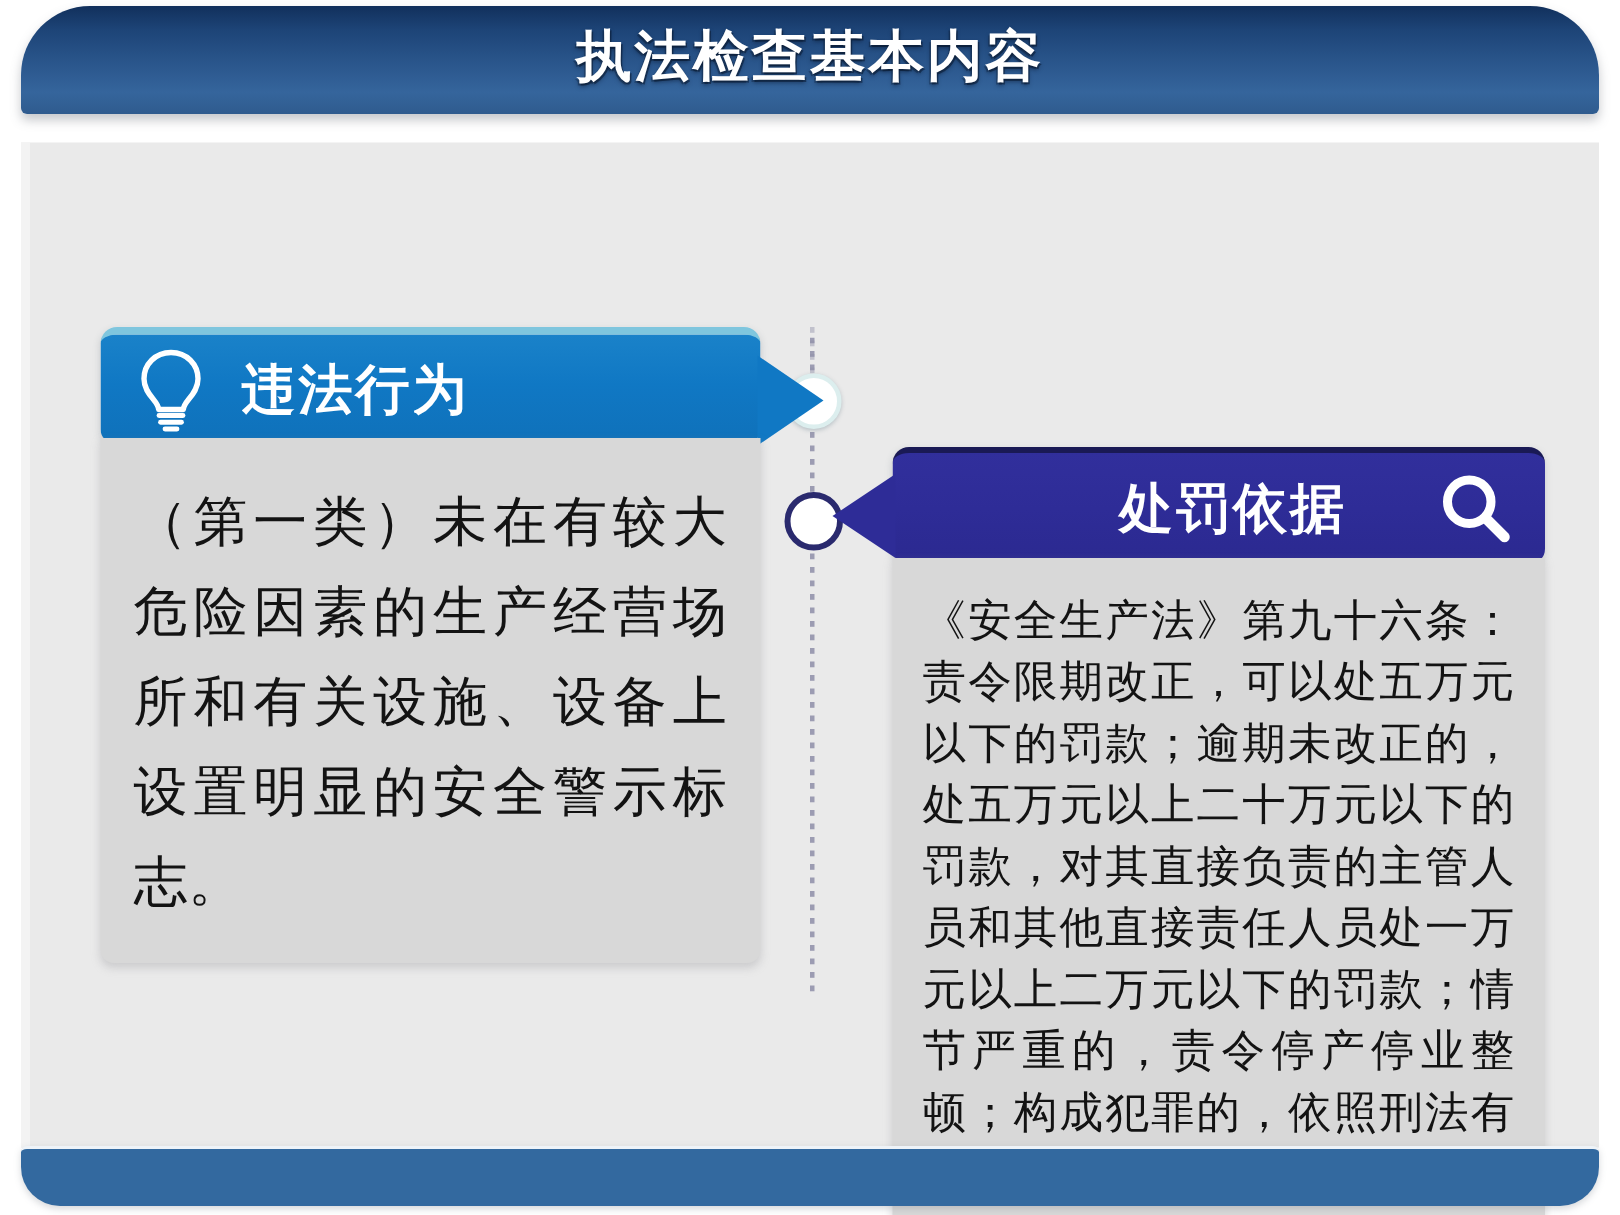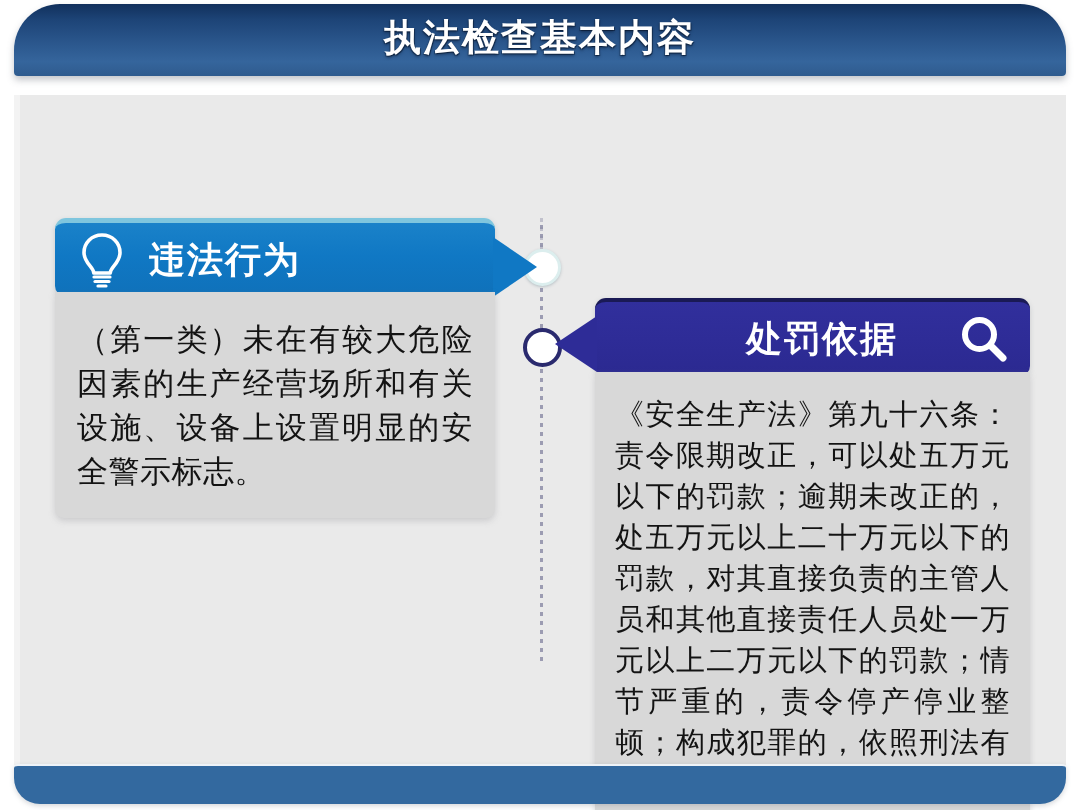--- a/index.html
+++ b/index.html
@@ -133,28 +133,28 @@
     align-items: center;
     height: 78px;
   }
   .card-body {
     position: relative;
     box-sizing: border-box;
     background: #d8d8d8;
     border-radius: 0 0 9px 9px;
     box-shadow: 0 3px 6px rgba(150,150,155,0.35);
     color: #131313;
-    font-size: 31px;
-    line-height: 44px;
+    font-size: 36px;
+    line-height: 60px;
     letter-spacing: 0.5px;
     text-align: justify;
   }
 
   
-  .card-left { left: 55px; top: 218px; width: 440px; }
+  .card-left { left: 67px; top: 218px; width: 440px; }
   .card-left .card-header {
     background: linear-gradient(180deg, #1a82c9 0%, #1078c4 45%, #0f71ba 100%);
     border-top: 5px solid #7fc6de;
     border-radius: 11px 11px 10px 10px;
     padding-left: 22px;
     box-shadow: 0 2px 5px rgba(120,130,140,0.3);
   }
   .card-left .card-body {
     width: 440px;
     margin-top: -4px;

